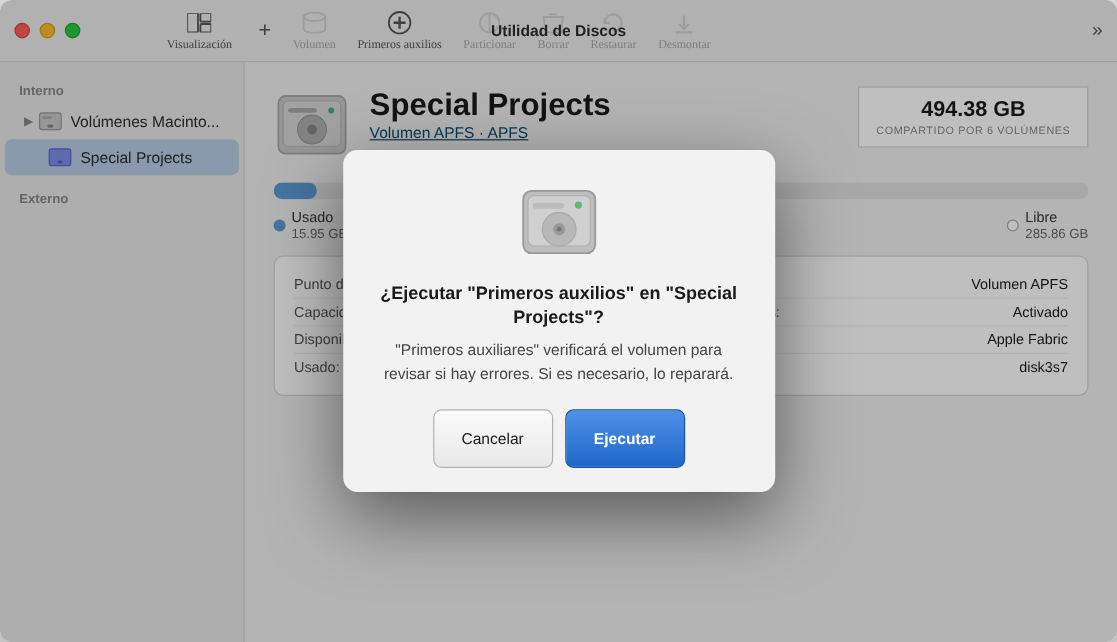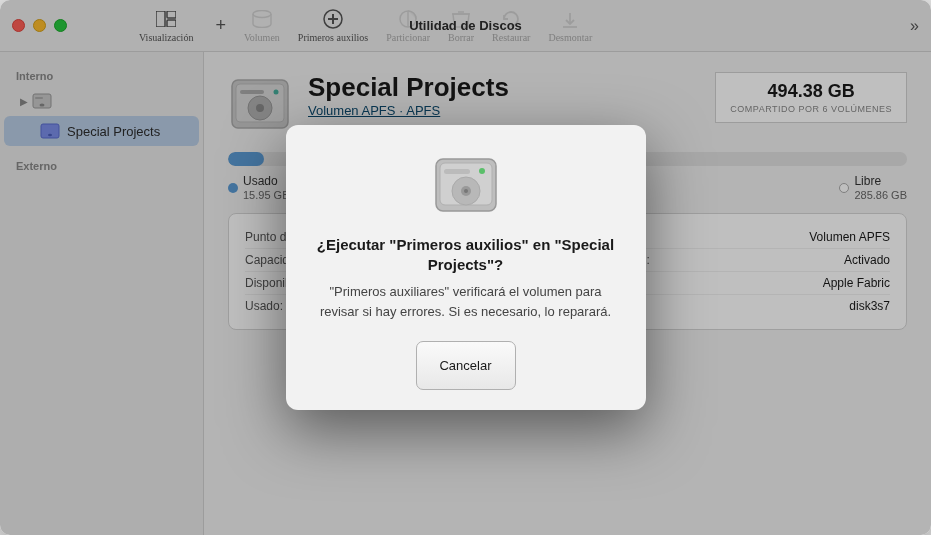--- a/index.html
+++ b/index.html
@@ -497,20 +497,21 @@
 
       <div class="sidebar-item">
         <span class="chevron">▶</span>
         <div class="item-icon">
           <svg width="20" height="18" viewBox="0 0 20 18">
             <rect x="1" y="2" width="18" height="14" rx="2" fill="#c8c8c8" stroke="#999" stroke-width="1"></rect>
             <ellipse cx="10" cy="13" rx="2.5" ry="1.5" fill="#888"></ellipse>
             <rect x="3" y="5" width="8" height="2" rx="1" fill="#aaa"></rect>
           </svg>
         </div>
+        <span class="item-text">Volúmenes Macinto...</span>
       </div>
 
       <div class="sidebar-item selected" style="padding-left:36px;">
         <div class="item-icon">
           <svg width="20" height="18" viewBox="0 0 20 18">
             <rect x="1" y="2" width="18" height="14" rx="2" fill="#7b8ee8" stroke="#5a6cd0" stroke-width="1"></rect>
             <ellipse cx="10" cy="13" rx="2" ry="1.2" fill="#4a5cb8"></ellipse>
           </svg>
         </div>
         <span class="item-text">Special Projects</span>
@@ -631,17 +632,18 @@
           <circle cx="52" cy="22" r="3" fill="#5abf6a"></circle>
         </svg>
       </div>
 
       <div class="modal-title">¿Ejecutar "Primeros auxilios" en
 "Special Projects"?</div>
       <div class="modal-message">"Primeros auxiliares" verificará el volumen para revisar si hay errores. Si es necesario, lo reparará.</div>
 
       <div class="modal-buttons">
         <button class="modal-btn cancel">Cancelar</button>
+        <button class="modal-btn primary">Ejecutar</button>
       </div>
     </div>
   </div>
 
 </div>
 
 </body></html>

